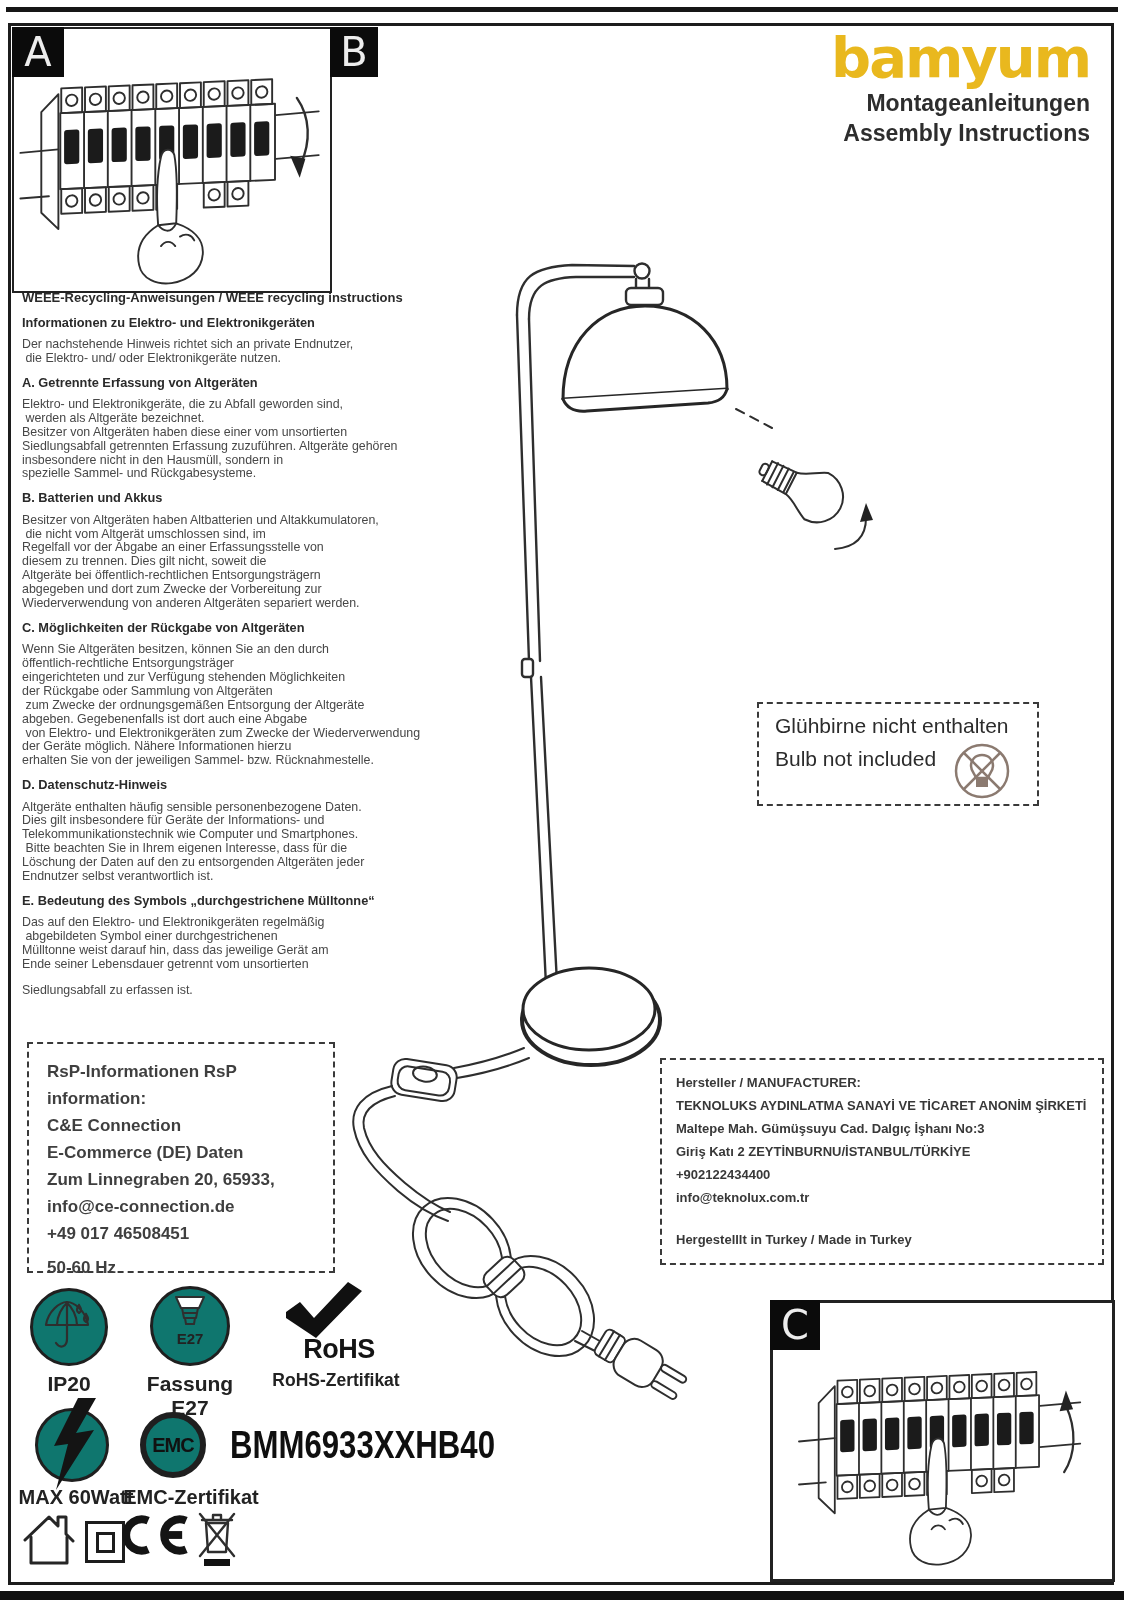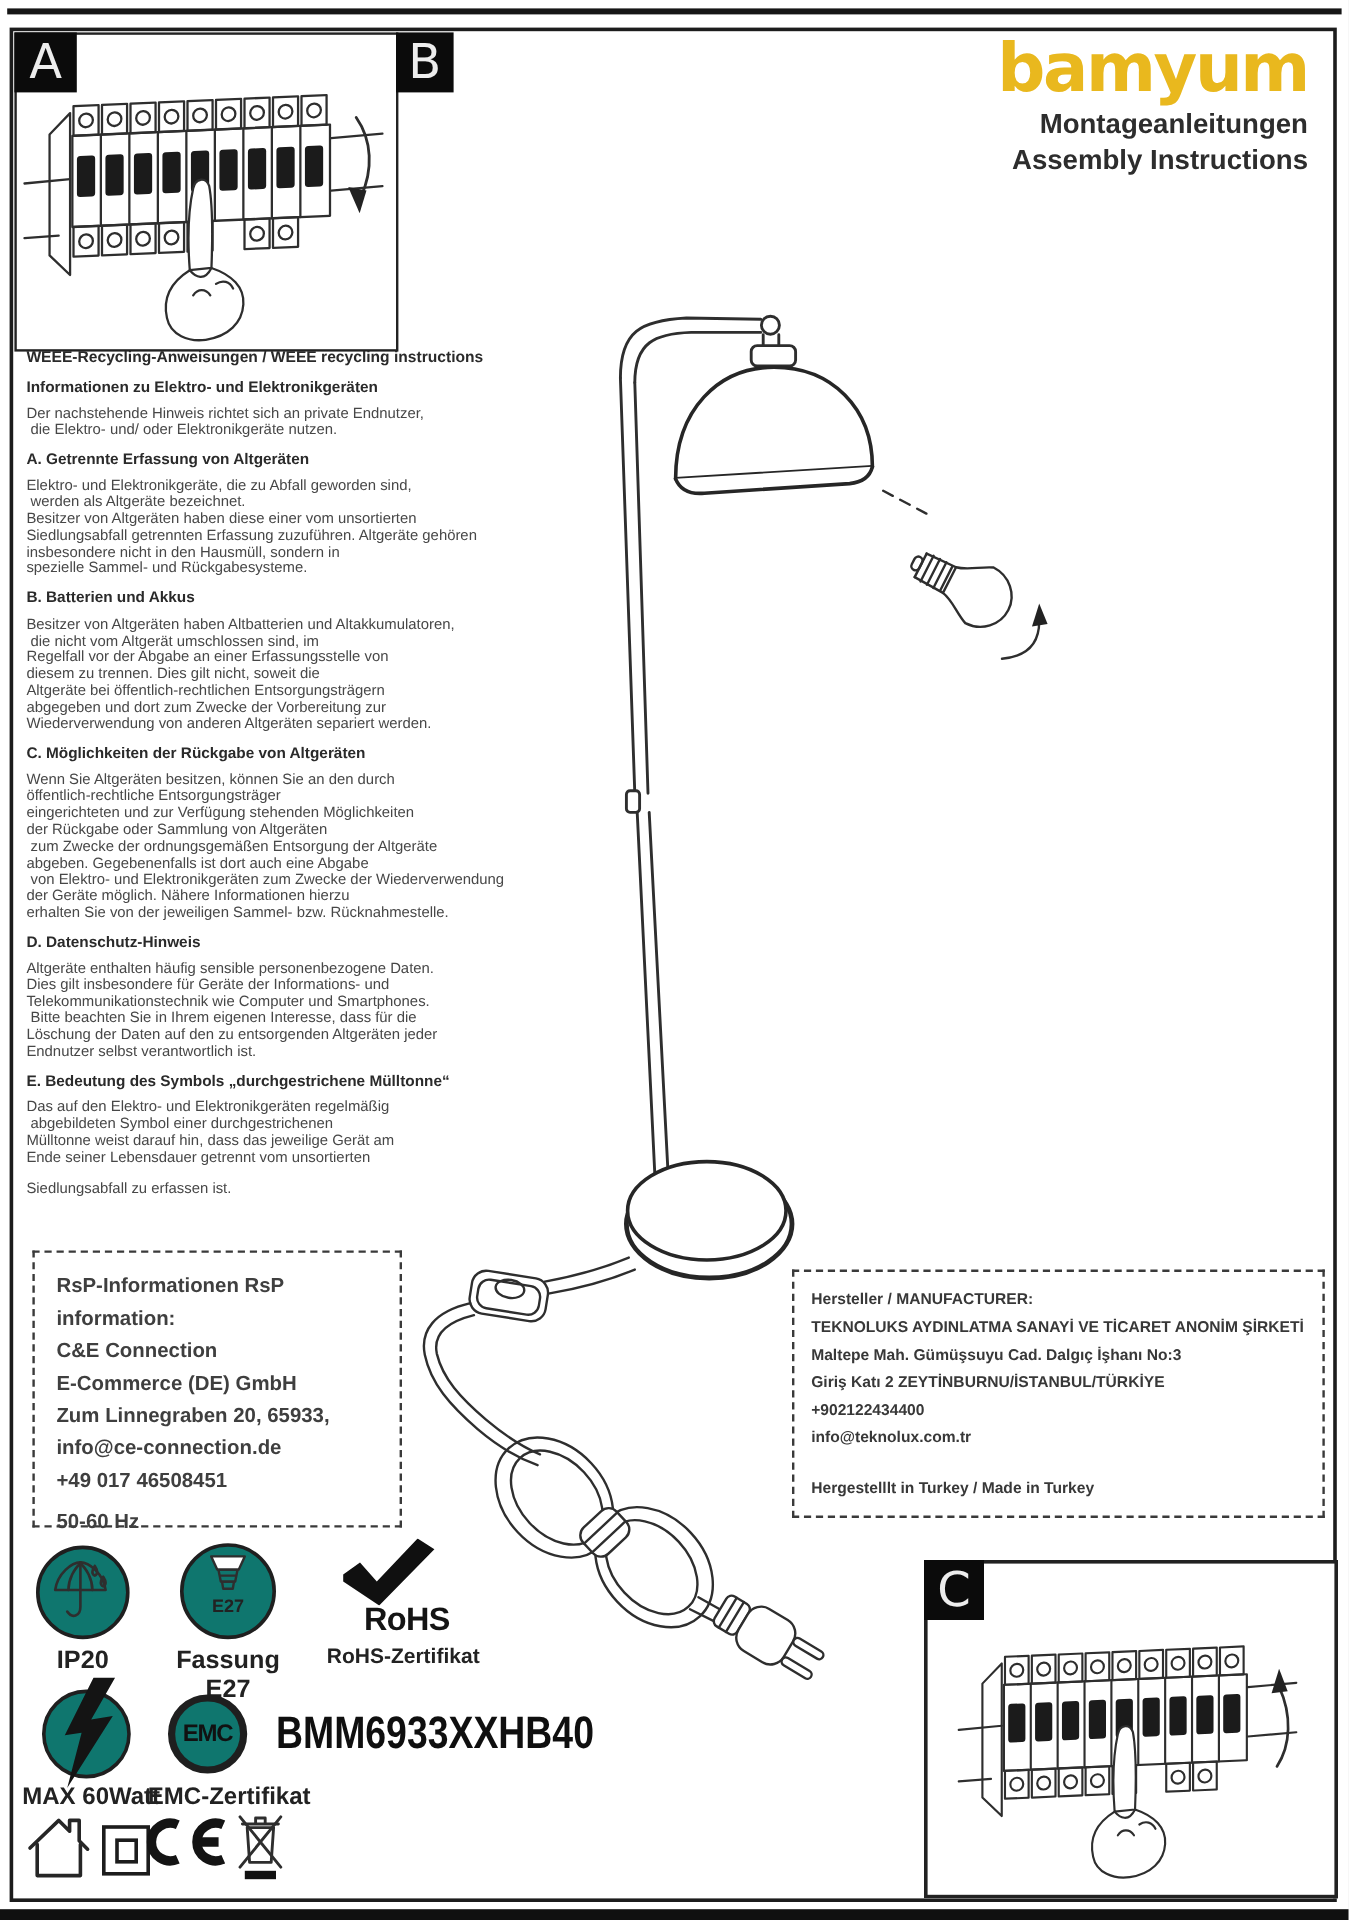--- a/index.html
+++ b/index.html
@@ -276,25 +276,37 @@
       <g transform="rotate(31 612 1356)">
         <rect x="594" y="1334" width="22" height="29" rx="5" fill="#fff"></rect>
         <path d="M601,1334 L601,1363 M608,1334 L608,1363"></path>
         <rect x="616" y="1328" width="44" height="41" rx="13" fill="#fff"></rect>
         <rect x="660" y="1336" width="28" height="7" rx="3.5" fill="#fff"></rect>
         <rect x="660" y="1355" width="28" height="7" rx="3.5" fill="#fff"></rect>
       </g>
     </g>
   </svg>
 
+  <div class="abs dashed bulb-box">
+    <div class="l">Glühbirne nicht enthalten</div>
+    <div class="l">Bulb not included</div>
+    <svg class="abs" style="left:194px;top:38px;" width="58" height="58" viewBox="0 0 58 58">
+      <g stroke="#8b7a70" stroke-width="2.5" fill="none">
+        <circle cx="29" cy="29" r="26"></circle>
+        <path d="M11,11 L47,47 M47,11 L11,47"></path>
+        <path d="M29,13 c-7,0 -11,5 -11,11 c0,5 4,8 5,12 h12 c1,-4 5,-7 5,-12 c0,-6 -4,-11 -11,-11 z"></path>
+      </g>
+      <rect x="23" y="36" width="12" height="9" fill="#8b7a70"></rect>
+    </svg>
+  </div>
 
   <div class="abs dashed rsp-box">
     <div>RsP-Informationen RsP information:</div>
     <div>C&amp;E Connection</div>
-    <div>E-Commerce (DE) GmbH</div>
+    <div>E-Commerce (DE) Daten</div>
     <div>Zum Linnegraben 20, 65933,</div>
     <div>info@ce-connection.de</div>
     <div>+49 017 46508451</div>
     <div class="rsp-last">50-60 Hz</div>
   </div>
 
   <div class="abs dashed man-box">
     <div>Hersteller / MANUFACTURER:</div>
     <div>TEKNOLUKS AYDINLATMA SANAYİ VE TİCARET ANONİM ŞİRKETİ</div>
     <div>Maltepe Mah. Gümüşsuyu Cad. Dalgıç İşhanı No:3</div>

